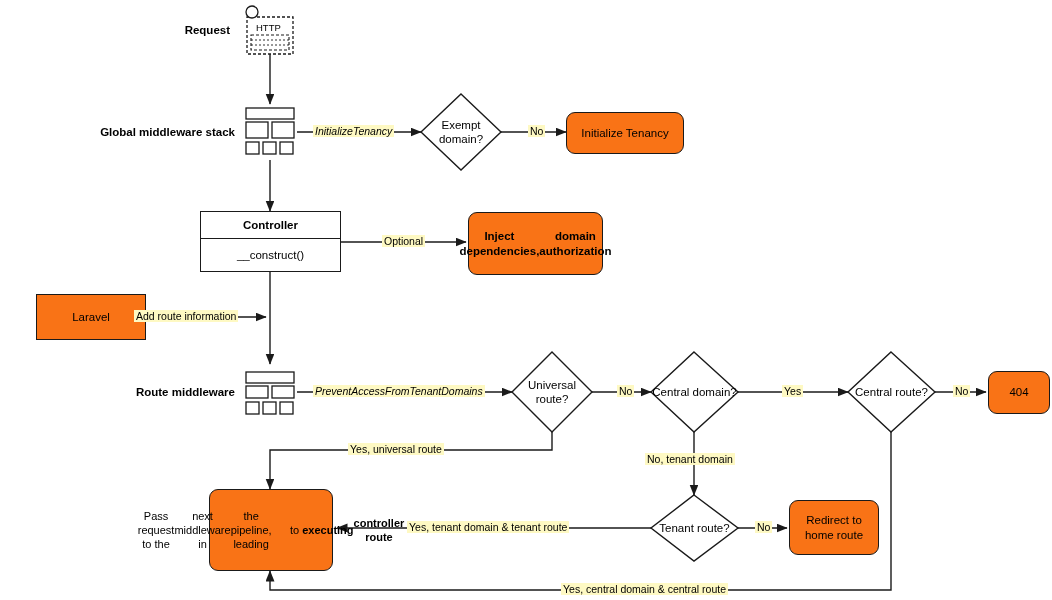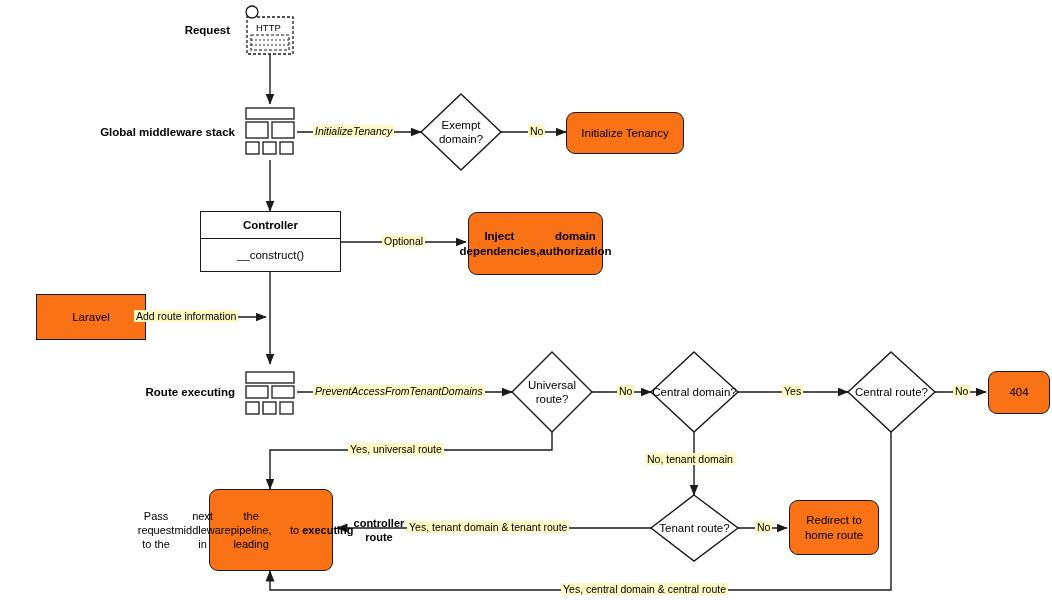--- a/index.html
+++ b/index.html
@@ -174,21 +174,21 @@
       <rect x="246" y="386" width="22" height="12"></rect>
       <rect x="272" y="386" width="22" height="12"></rect>
       <rect x="246" y="402" width="13" height="12"></rect>
       <rect x="263" y="402" width="13" height="12"></rect>
       <rect x="280" y="402" width="13" height="12"></rect>
     </g>
   </svg>
 
   <div class="label-text" style="left:120px; top:24px; width:110px;">Request</div>
   <div class="label-text" style="left:85px; top:126px; width:150px;">Global middleware stack</div>
-  <div class="label-text" style="left:80px; top:386px; width:155px;">Route executing</div>
+  <div class="label-text" style="left:80px; top:386px; width:155px;">Route middleware</div>
 
   <div style="position:absolute; left:256px; top:22px; font-size:9.5px; color:#000;">HTTP</div>
 
   <div class="diamond-wrap" style="left:421px; top:94px; width:80px; height:76px;">
     <div class="dtext">Exempt domain?</div>
   </div>
 
   <div class="diamond-wrap" style="left:512px; top:352px; width:80px; height:80px;">
     <div class="dtext">Universal route?</div>
   </div>

